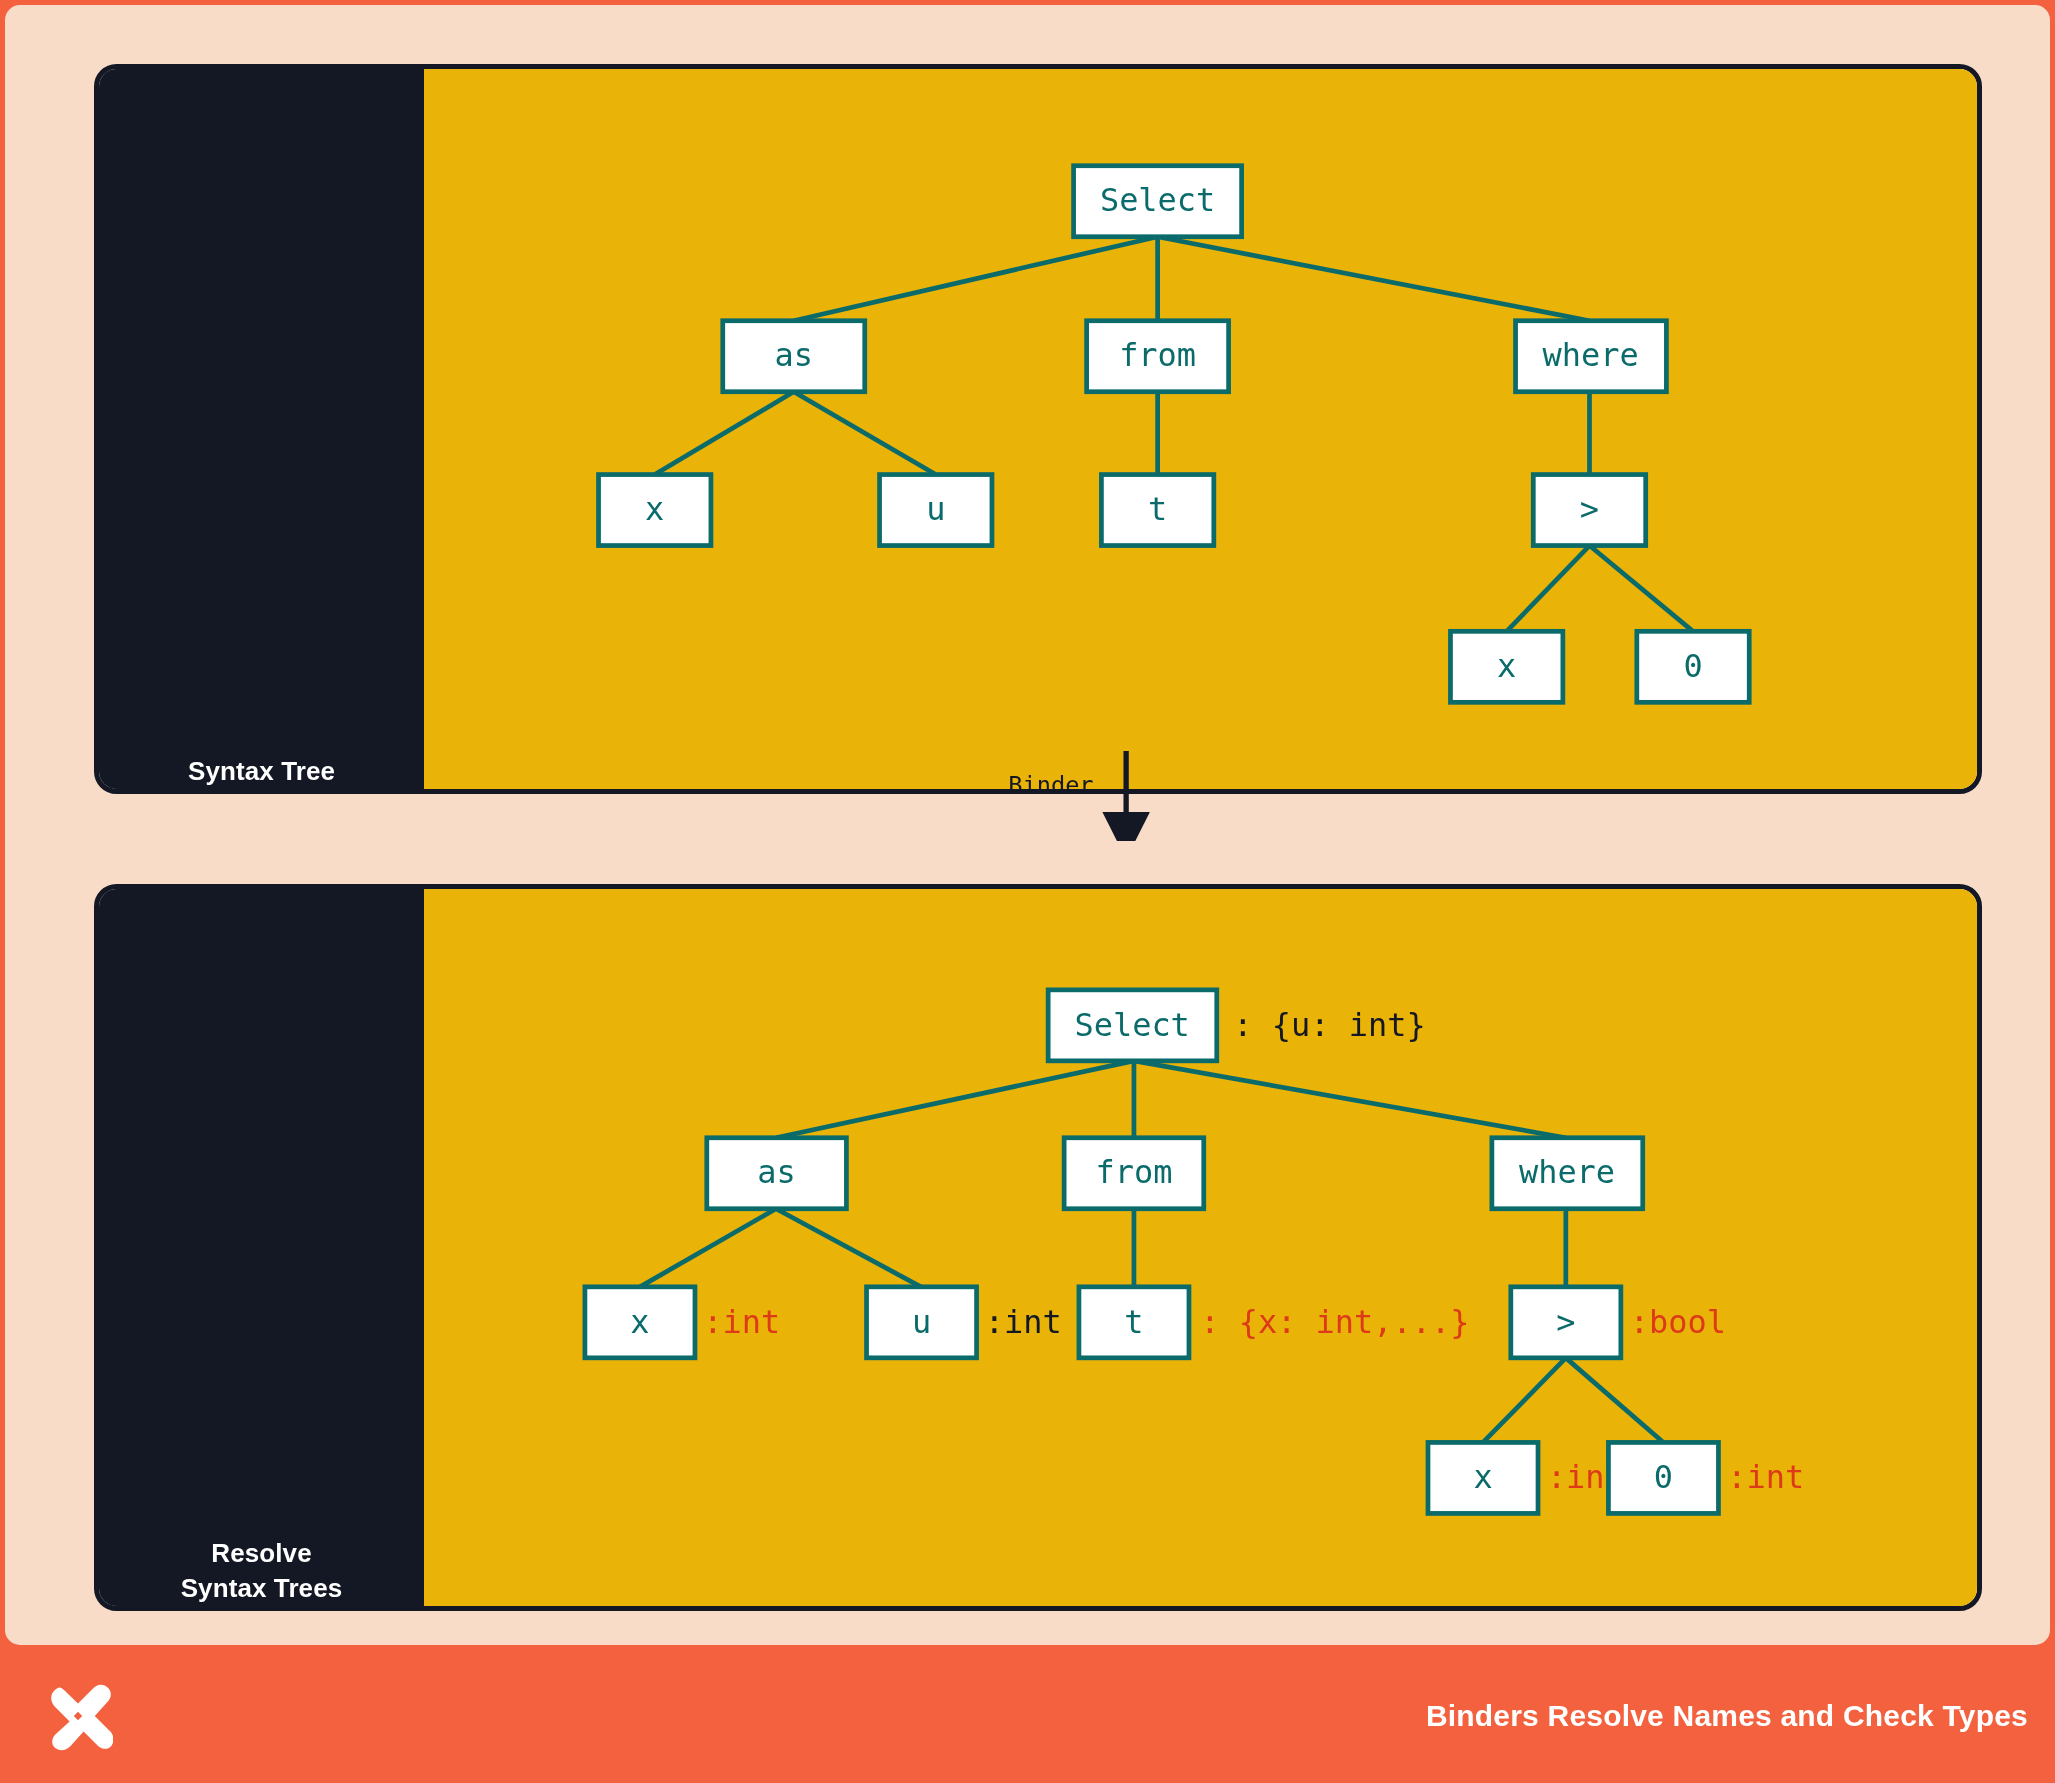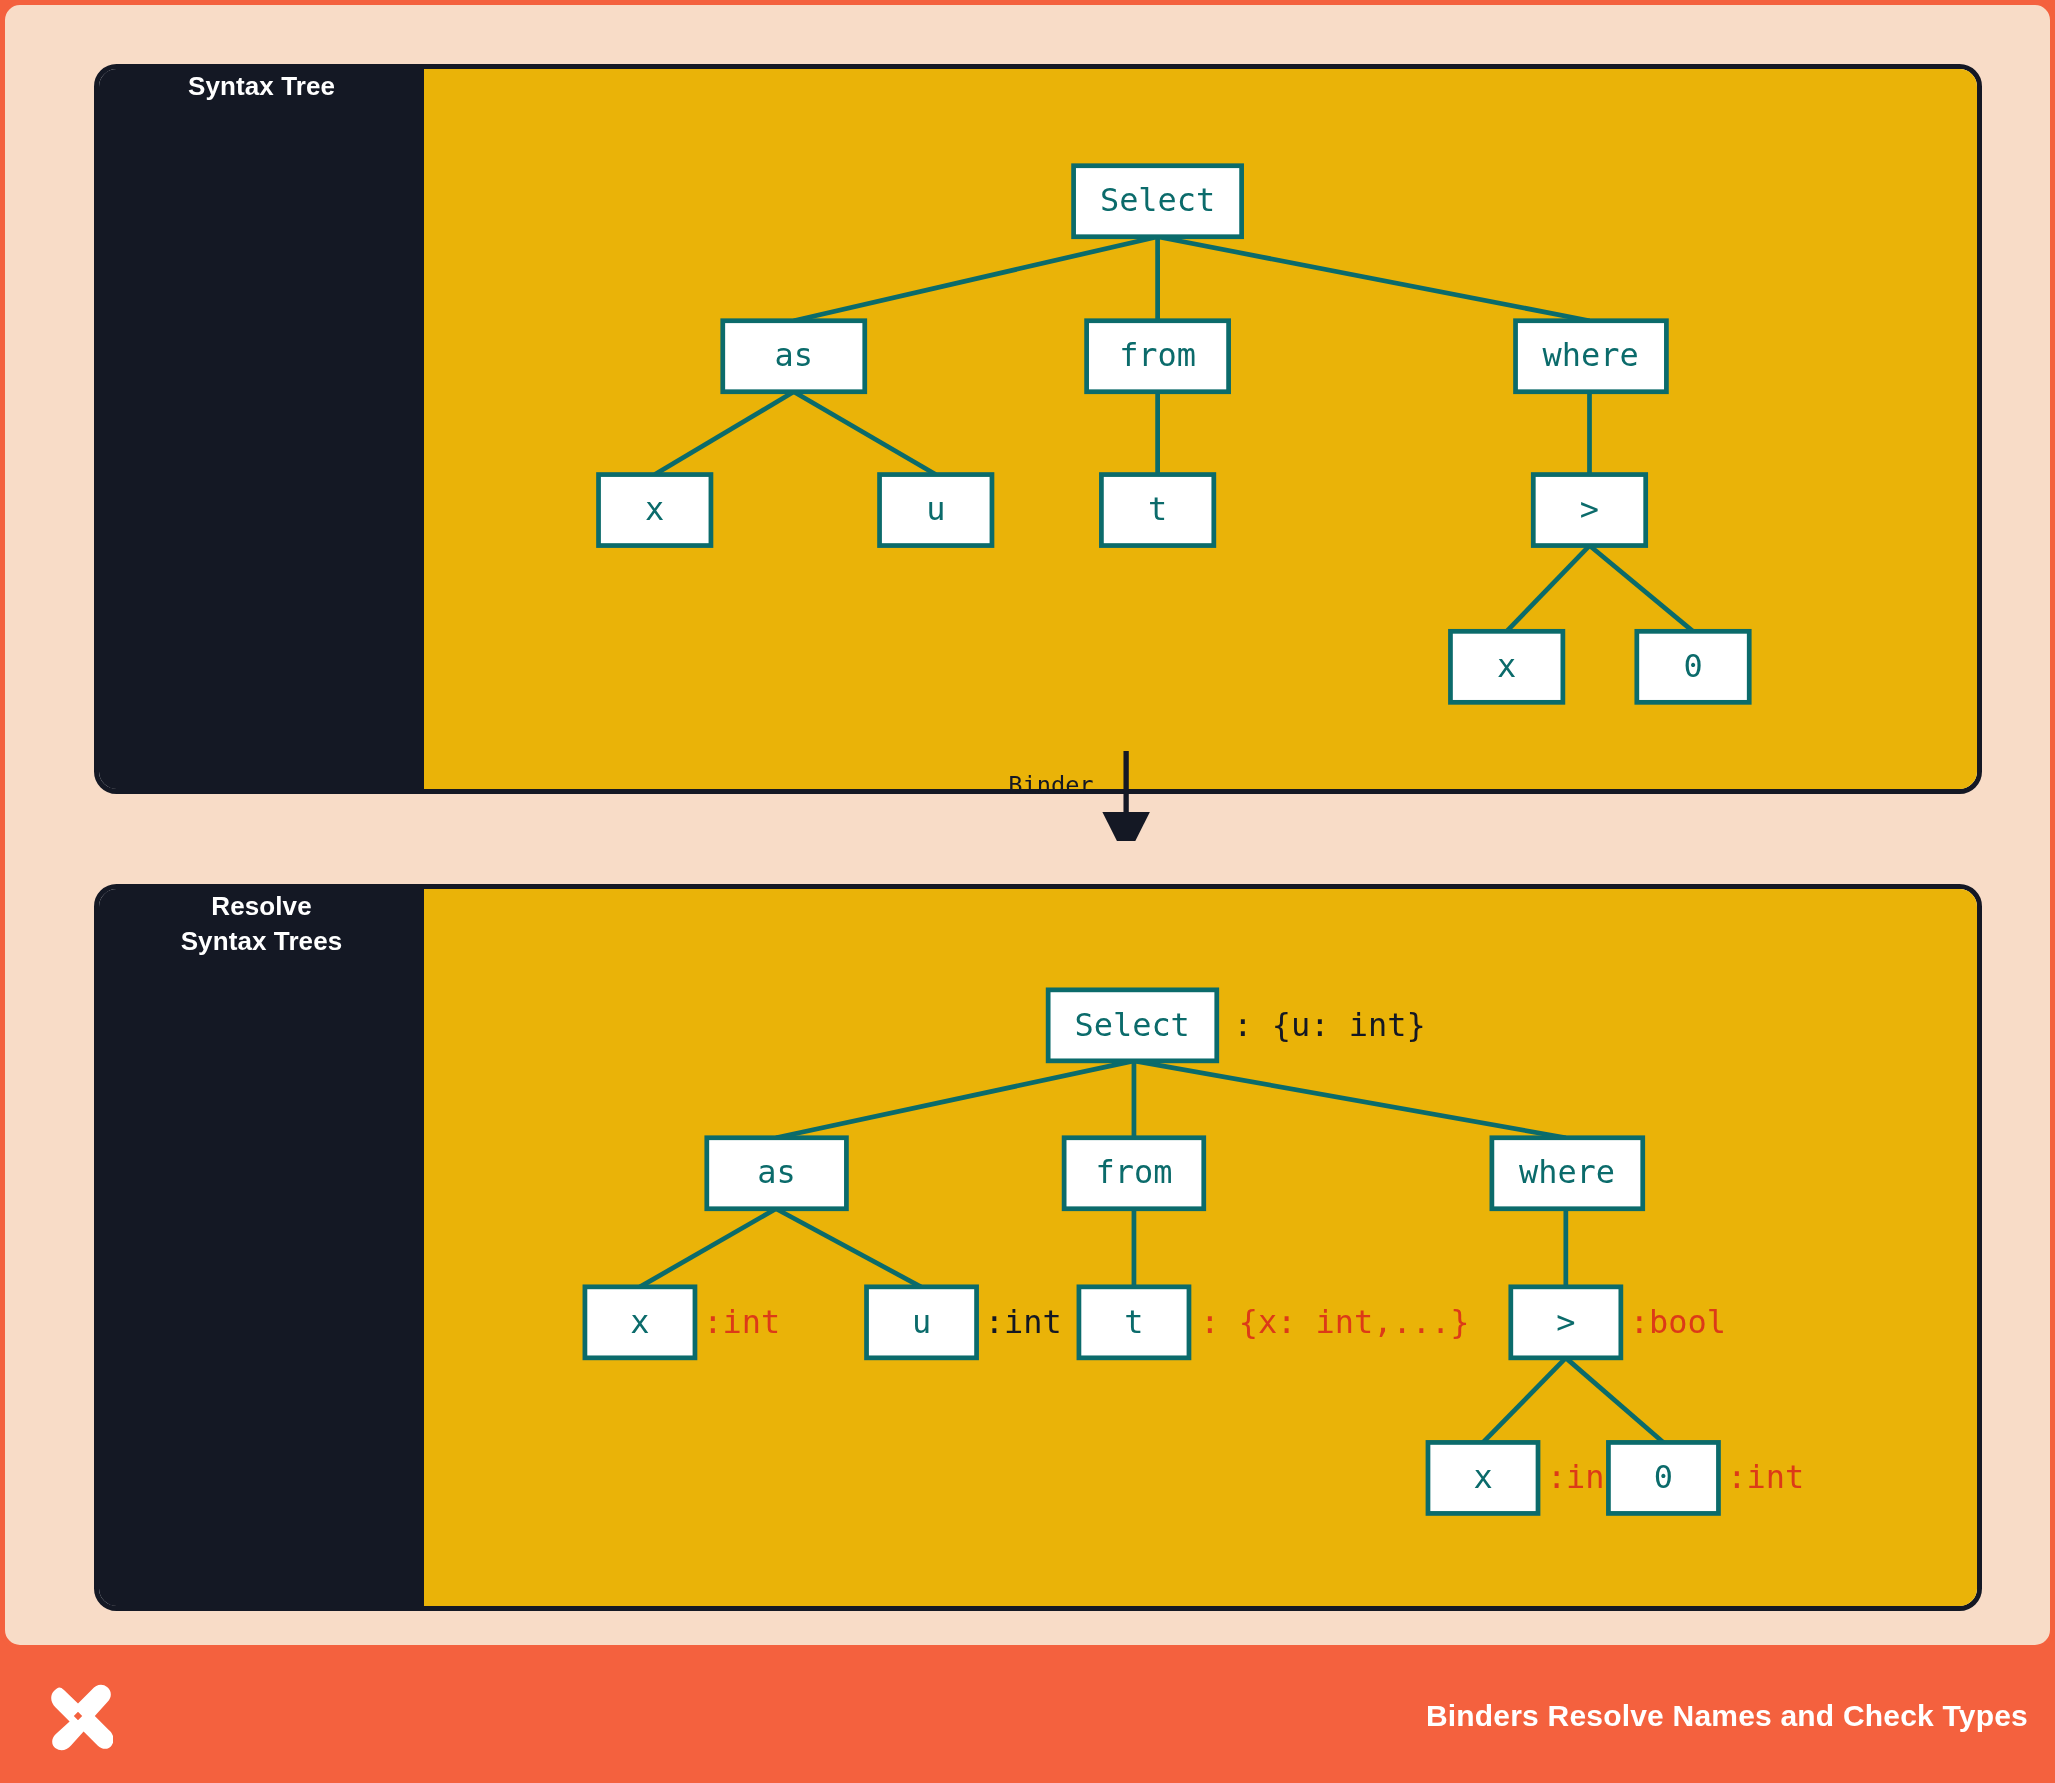--- a/index.html
+++ b/index.html
@@ -35,21 +35,21 @@
   }
   #panel-top{ left:89px; top:59px; width:1888px; height:730px; }
   #panel-bottom{ left:89px; top:879px; width:1888px; height:727px; }
 
   .panel-sidebar{
     width:325px;
     flex:0 0 325px;
     background:#141824;
     color:#FFFFFF;
     display:flex;
-    align-items:flex-start;
+    align-items:flex-end;
     justify-content:center;
     text-align:center;
     font-weight:700;
     font-size:26px;
     line-height:1.35;
     letter-spacing:0.1px;
     user-select:none;
   }
   .panel-body{
     position:relative;

